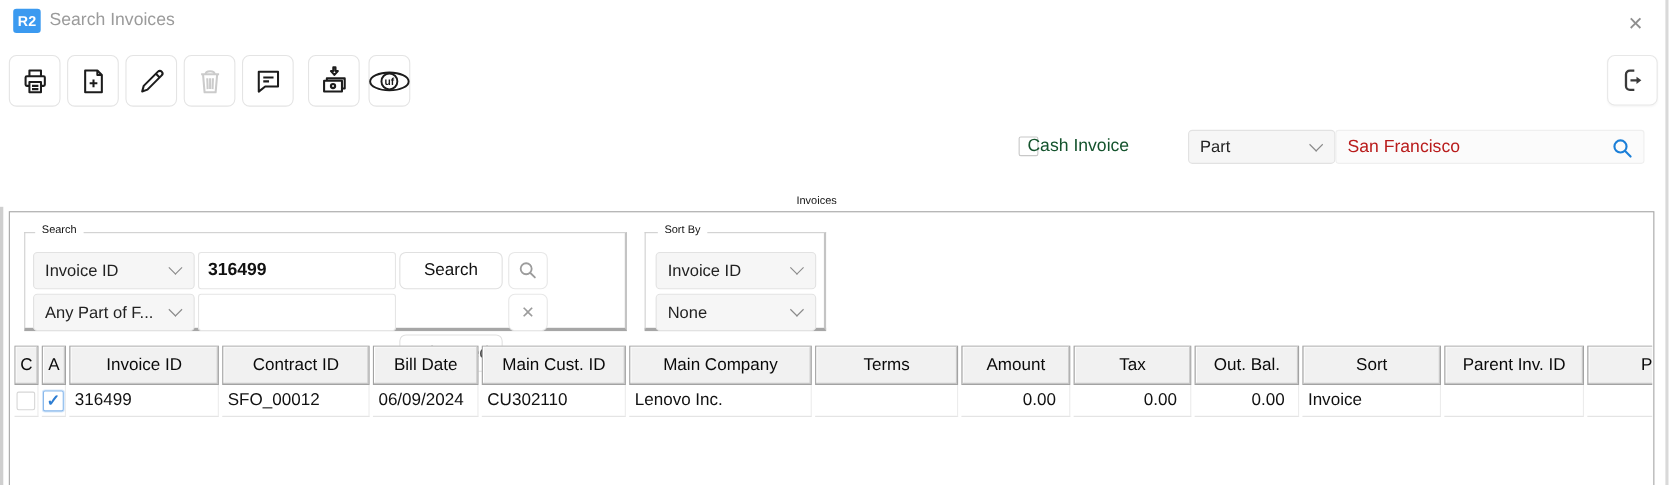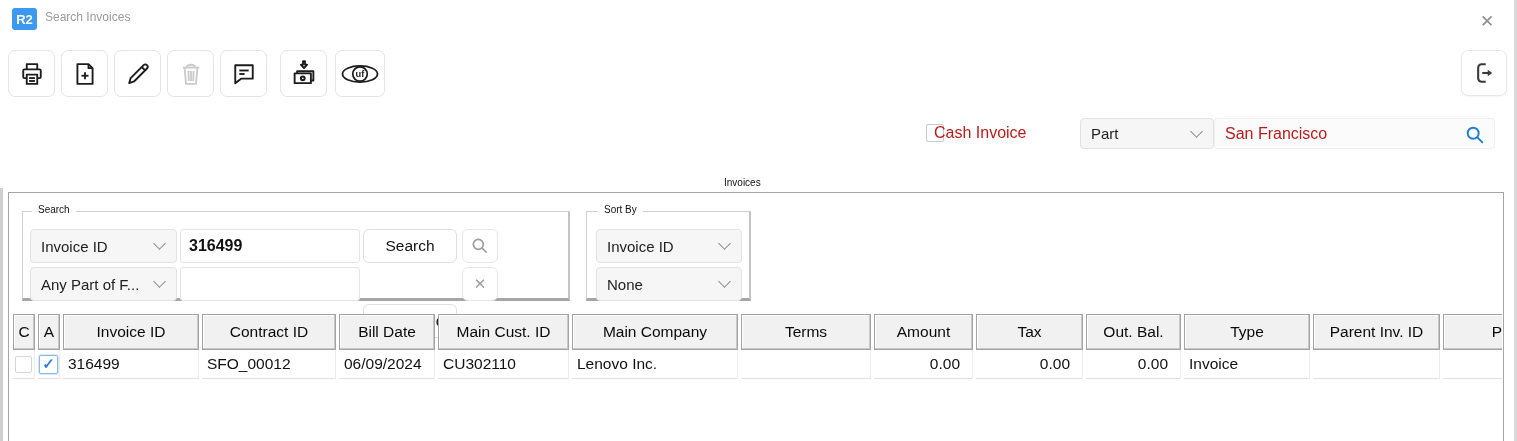--- a/index.html
+++ b/index.html
@@ -10,41 +10,41 @@
   }
   .edge-right { position:absolute; top:0; right:0; width:3px; height:441px; background:#d9d9d9; }
   .edge-left  { position:absolute; top:188px; left:0; width:3px; height:253px; background:#cfcfcf; }
 
   
   .logo-badge {
     position:absolute; left:12px; top:8px; width:25px; height:22px;
     background:#3b9af0; color:#fff; border-radius:3px;
     font-size:13px; font-weight:bold; display:flex; align-items:center; justify-content:center;
   }
-  .window-title { position:absolute; left:45px; top:10px; font-size:12px; color:#9b9b9b; }
+  .window-title { position:absolute; left:45px; top:10px; font-size:16px; color:#9b9b9b; }
   .close-x { position:absolute; left:1474px; top:9px; width:26px; height:24px;
     color:#8f8f8f; font-size:17px; display:flex; align-items:center; justify-content:center; cursor:default; }
 
   
   .tbtn {
     position:absolute; top:50px; width:47px; height:47px;
     background:#fff; border:1px solid #e4e4e4; border-radius:7px;
     display:flex; align-items:center; justify-content:center;
   }
   .exit-btn { position:absolute; top:50px; left:1461px; width:46px; height:46px;
     background:#fff; border:1px solid #e7e7e7; border-radius:7px;
     display:flex; align-items:center; justify-content:center;
     box-shadow:0 1px 2px rgba(0,0,0,.04); }
 
   
   .cb {
     width:18px; height:18px; background:#fff; border:1px solid #c8c8c8; border-radius:2px;
   }
   .cash-cb { position:absolute; left:926px; top:124px; }
-  .cash-label { position:absolute; left:934px; top:124px; font-size:16px; color:#b91c1c; }
+  .cash-label { position:absolute; left:934px; top:124px; font-size:16px; color:#14532d; }
   .dd {
     background:#f6f6f6; border:1px solid #e2e2e2; border-radius:4px;
     display:flex; align-items:center; font-size:15px; color:#222; padding:0 10px;
     position:relative;
   }
   .dd .chev { position:absolute; right:12px; top:50%; margin-top:-7px;
     width:9px; height:9px; border-right:1.8px solid #8a8a8a; border-bottom:1.8px solid #8a8a8a;
     transform:rotate(45deg); }
   .site-dd { position:absolute; left:1080px; top:118px; width:134px; height:31px; }
   .site-search {
@@ -175,21 +175,21 @@
   <span>
     <svg width="30" height="30" viewBox="0 0 24 24" fill="none" stroke="#1c1c1c" stroke-width="1.5" stroke-linejoin="round">
       <path d="M11.2 1.8h1.6v2.7h1.7L12 7.3 9.5 4.5h1.7z"></path>
       <path d="M6.5 11.5V9.8h13v7.4h-1.8"></path>
       <rect x="4.5" y="11.5" width="13" height="7.8"></rect>
       <circle cx="11" cy="15.4" r="2.3" fill="#1c1c1c" stroke="none"></circle>
       <circle cx="11" cy="15.4" r="0.7" fill="#ffffff" stroke="none"></circle>
     </svg>
   </span>
 </div>
-<div class="tbtn" style="left:335px; width:50px">
+<div class="tbtn" style="left:335px; width:38px">
   <span>
     <svg width="40" height="28" viewBox="0 0 34 24" fill="none" stroke="#1c1c1c" stroke-width="1.5">
       <ellipse cx="17" cy="12" rx="15" ry="7"></ellipse>
       <circle cx="17" cy="12" r="6.2"></circle>
       <text x="17" y="14.8" text-anchor="middle" font-size="8" font-weight="bold" fill="#1c1c1c" stroke="none">uf</text>
     </svg>
   </span>
 </div>
 <div class="exit-btn">
   <span>
@@ -269,21 +269,21 @@
     <div class="th">A</div>
     <div class="th">Invoice ID</div>
     <div class="th">Contract ID</div>
     <div class="th">Bill Date</div>
     <div class="th">Main Cust. ID</div>
     <div class="th">Main Company</div>
     <div class="th">Terms</div>
     <div class="th">Amount</div>
     <div class="th">Tax</div>
     <div class="th">Out. Bal.</div>
-    <div class="th">Type</div>
+    <div class="th">Sort</div>
     <div class="th">Parent Inv. ID</div>
     <div class="th">PO</div>
   </div>
   <div class="grid-row">
     <div class="td cbcell">
       <span class="cb-small"></span>
     </div>
     <div class="td cbcell">
       <span class="cb-checked">✓</span>
     </div>

